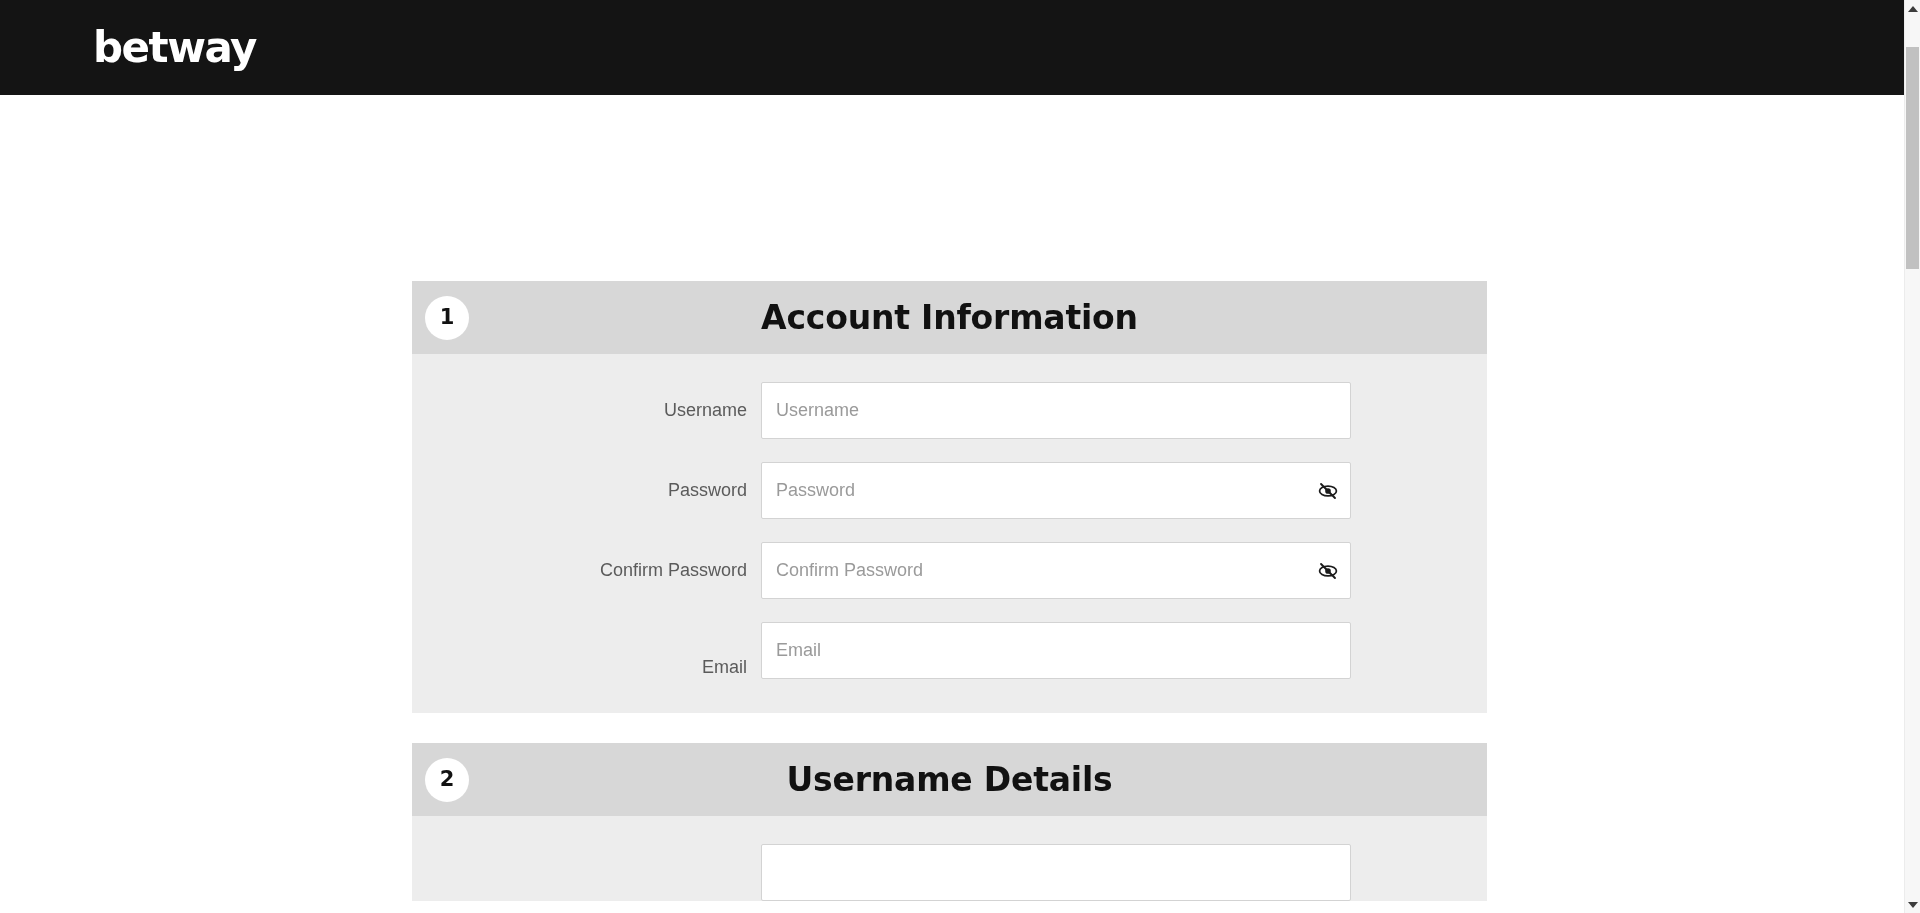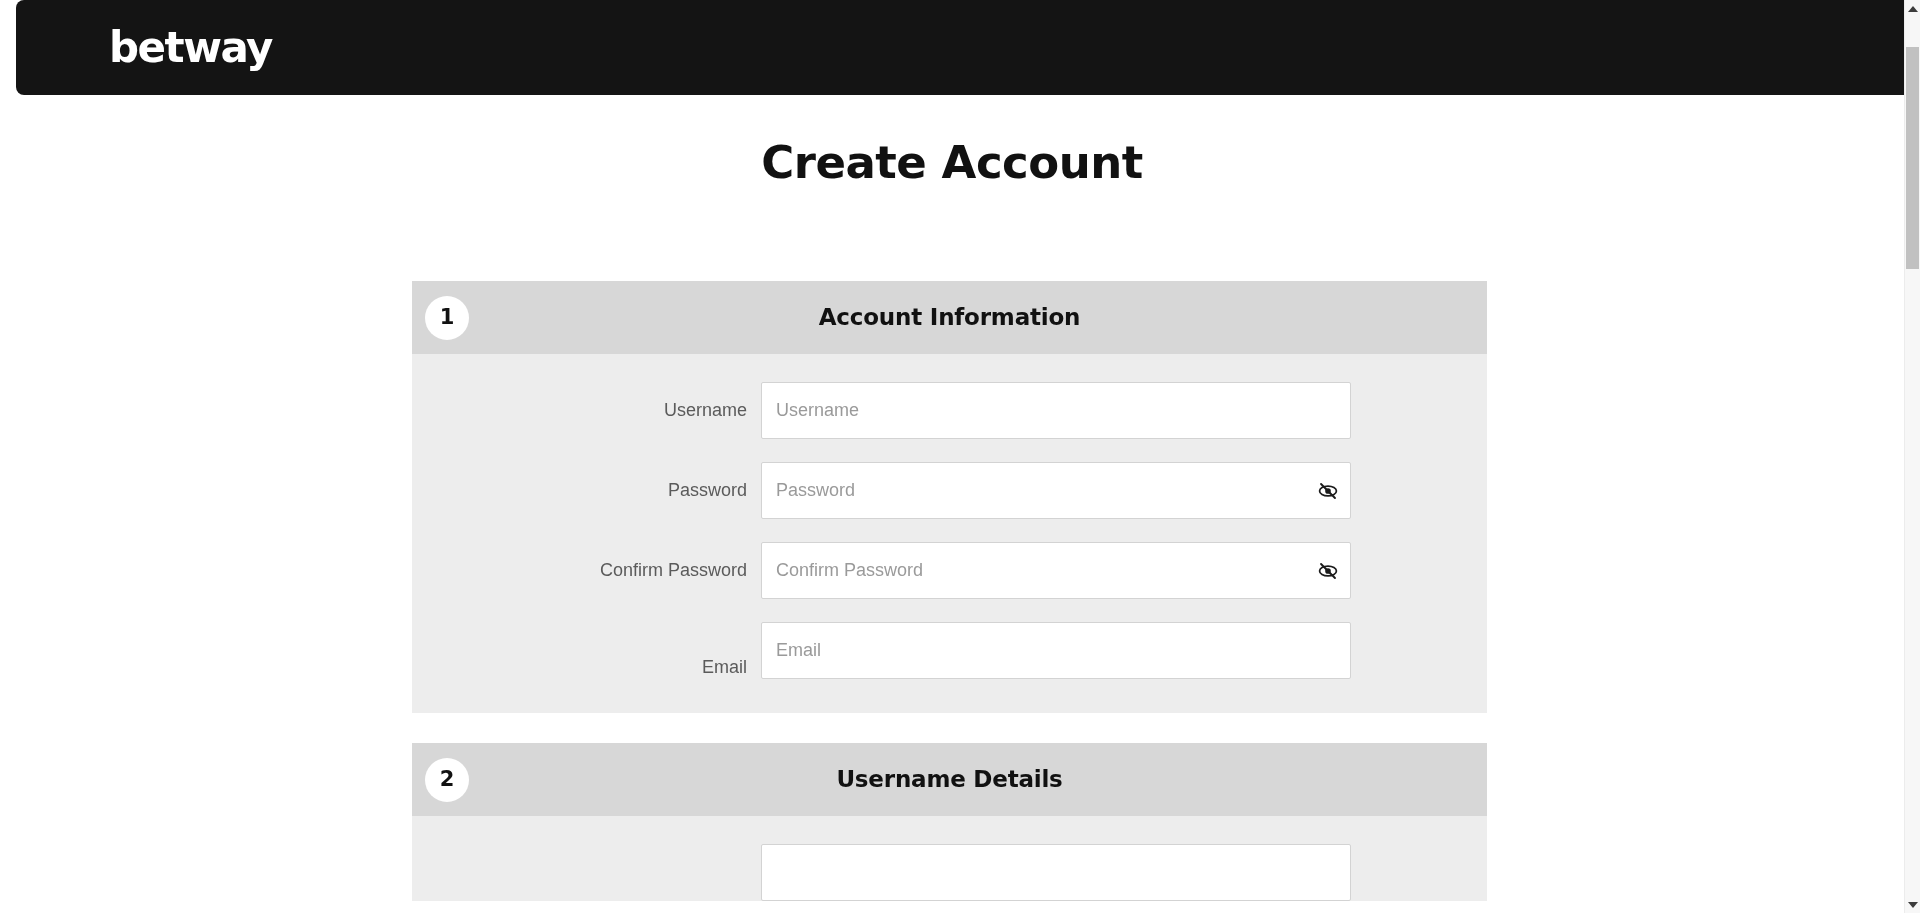--- a/index.html
+++ b/index.html
@@ -19,27 +19,26 @@
     position: relative;
     width: 1920px;
     height: 913px;
     overflow: hidden;
     background: #ffffff;
   }
 
   
   .topbar {
     position: absolute;
-    left: 16px;
+    left: 0;
     top: 0;
     width: 1904px;
     height: 95px;
     background: #141414;
     box-sizing: border-box;
-    border-radius: 8px;
   }
   .brand-logo {
     position: absolute;
     left: 93px;
     top: 50%;
     transform: translateY(-50%);
     color: #ffffff;
     font-family: "DejaVu Sans", sans-serif;
     font-size: 42px;
     font-weight: 700;
@@ -110,21 +109,21 @@
     align-items: center;
     justify-content: center;
     font-family: "DejaVu Sans", sans-serif;
     font-size: 21px;
     font-weight: 700;
     color: #111111;
     line-height: 1;
   }
   .section-title {
     font-family: "DejaVu Sans", sans-serif;
-    font-size: 23px;
+    font-size: 33px;
     font-weight: 700;
     color: #111111;
     letter-spacing: -0.2px;
     line-height: 1;
   }
 
   .section-body {
     padding: 28px 0 34px 8px;
     background: #ededed;
   }
@@ -251,21 +250,20 @@
 <body>
 
 <div id="viewport">
 
   <div class="topbar">
     <div class="brand-logo">betway</div>
   </div>
 
   <div class="page">
 
-    <div class="page-title">Create Account</div>
 
     <div class="form-wrap">
 
       <div class="section">
         <div class="section-header">
           <div class="section-number">1</div>
           <div class="section-title">Account Information</div>
         </div>
         <div class="section-body">
 

